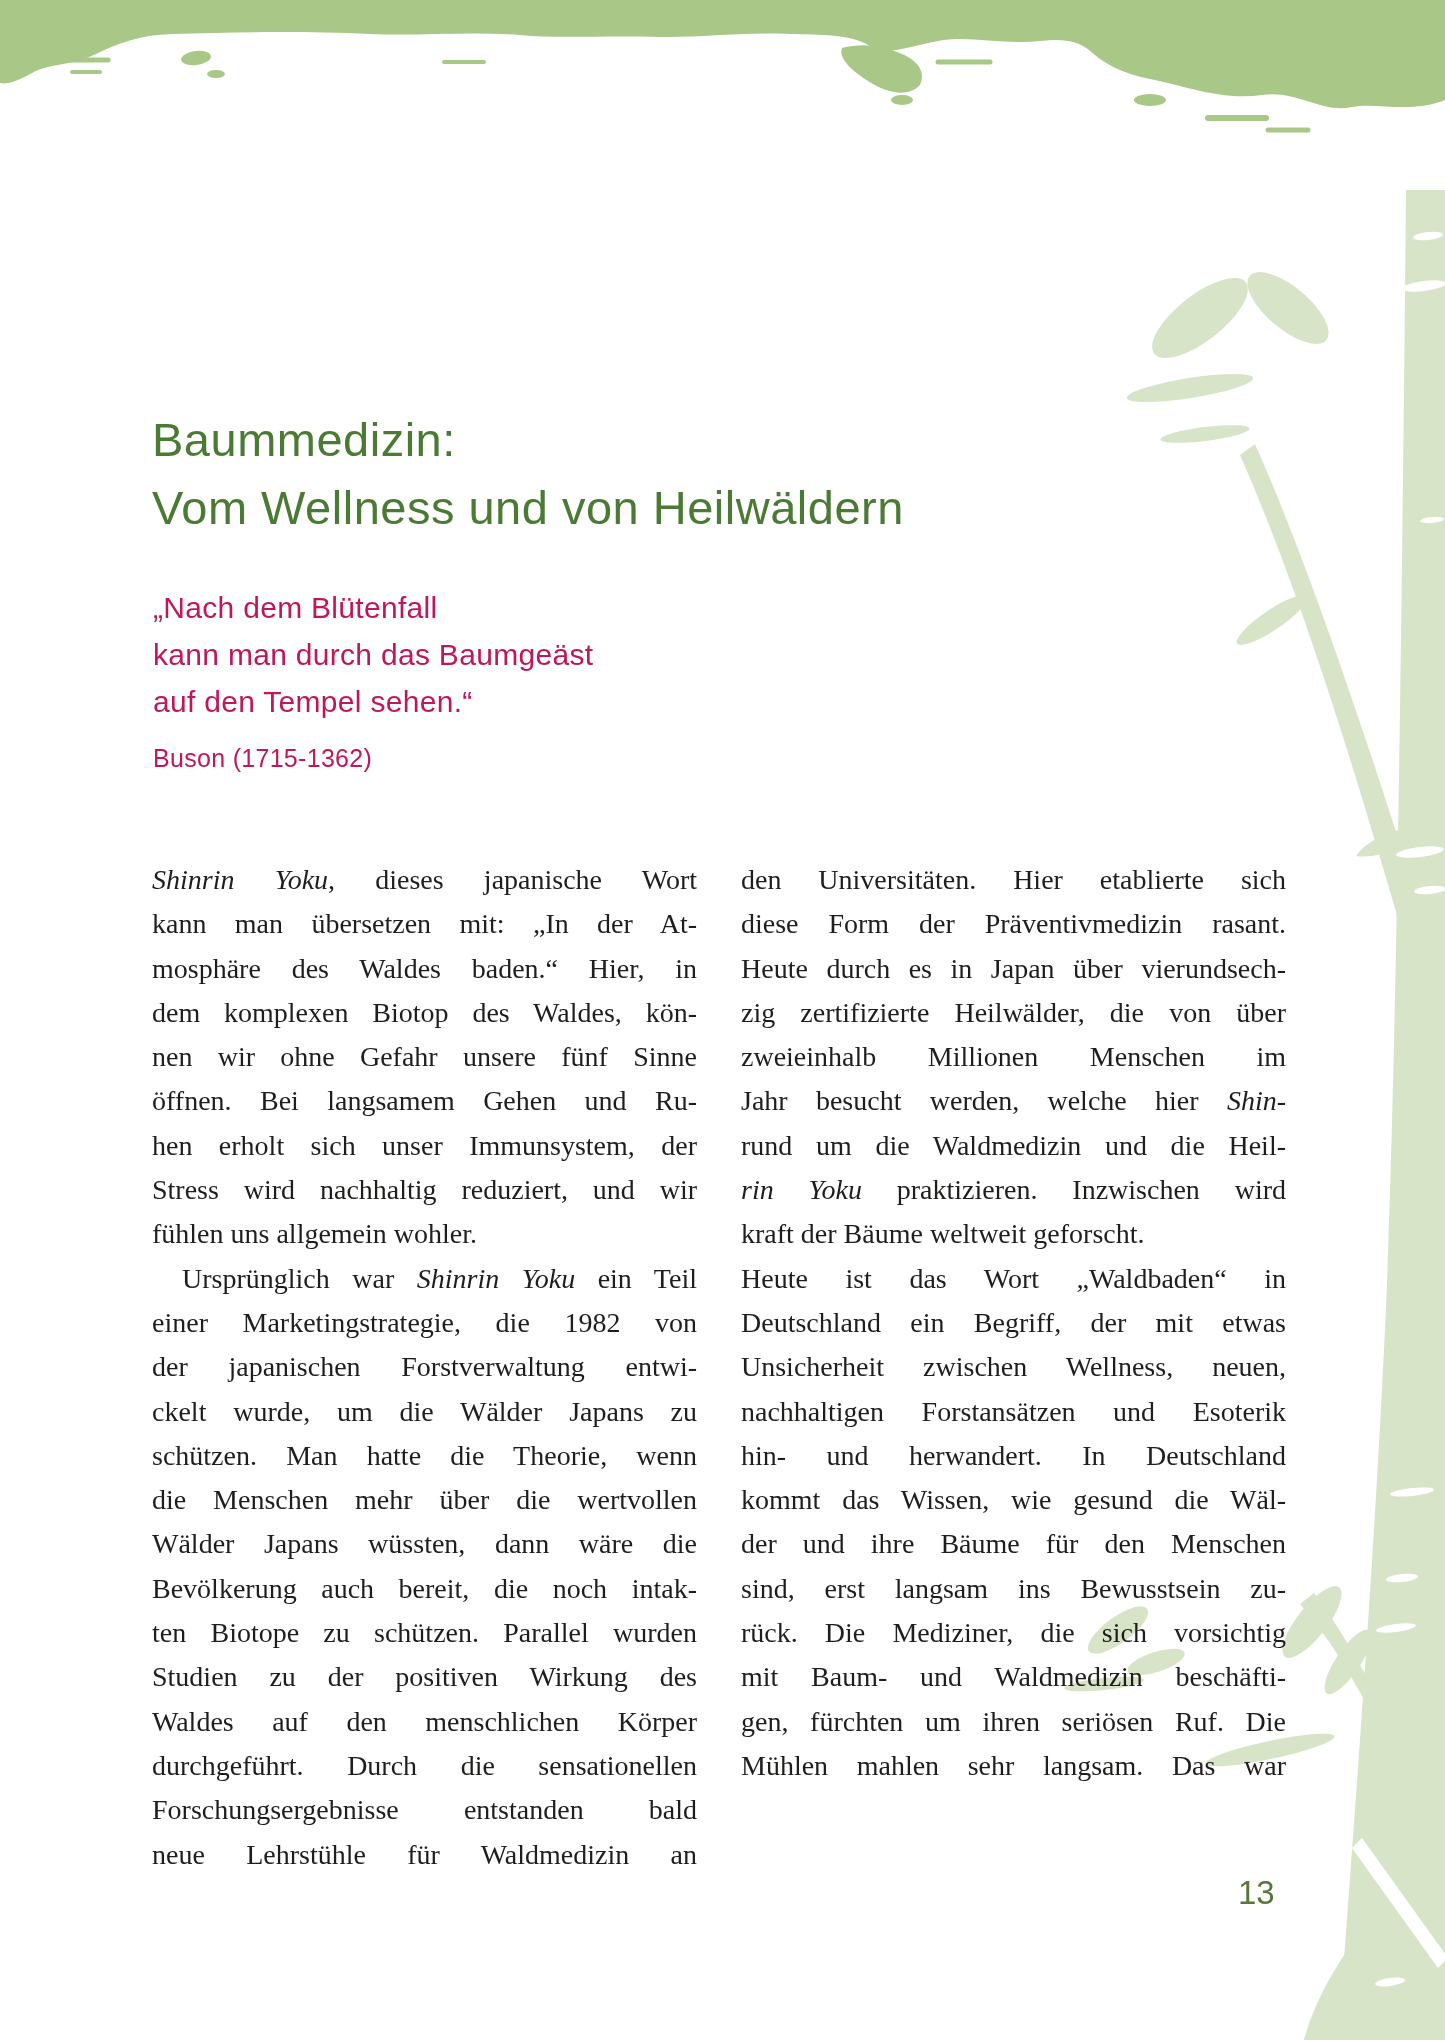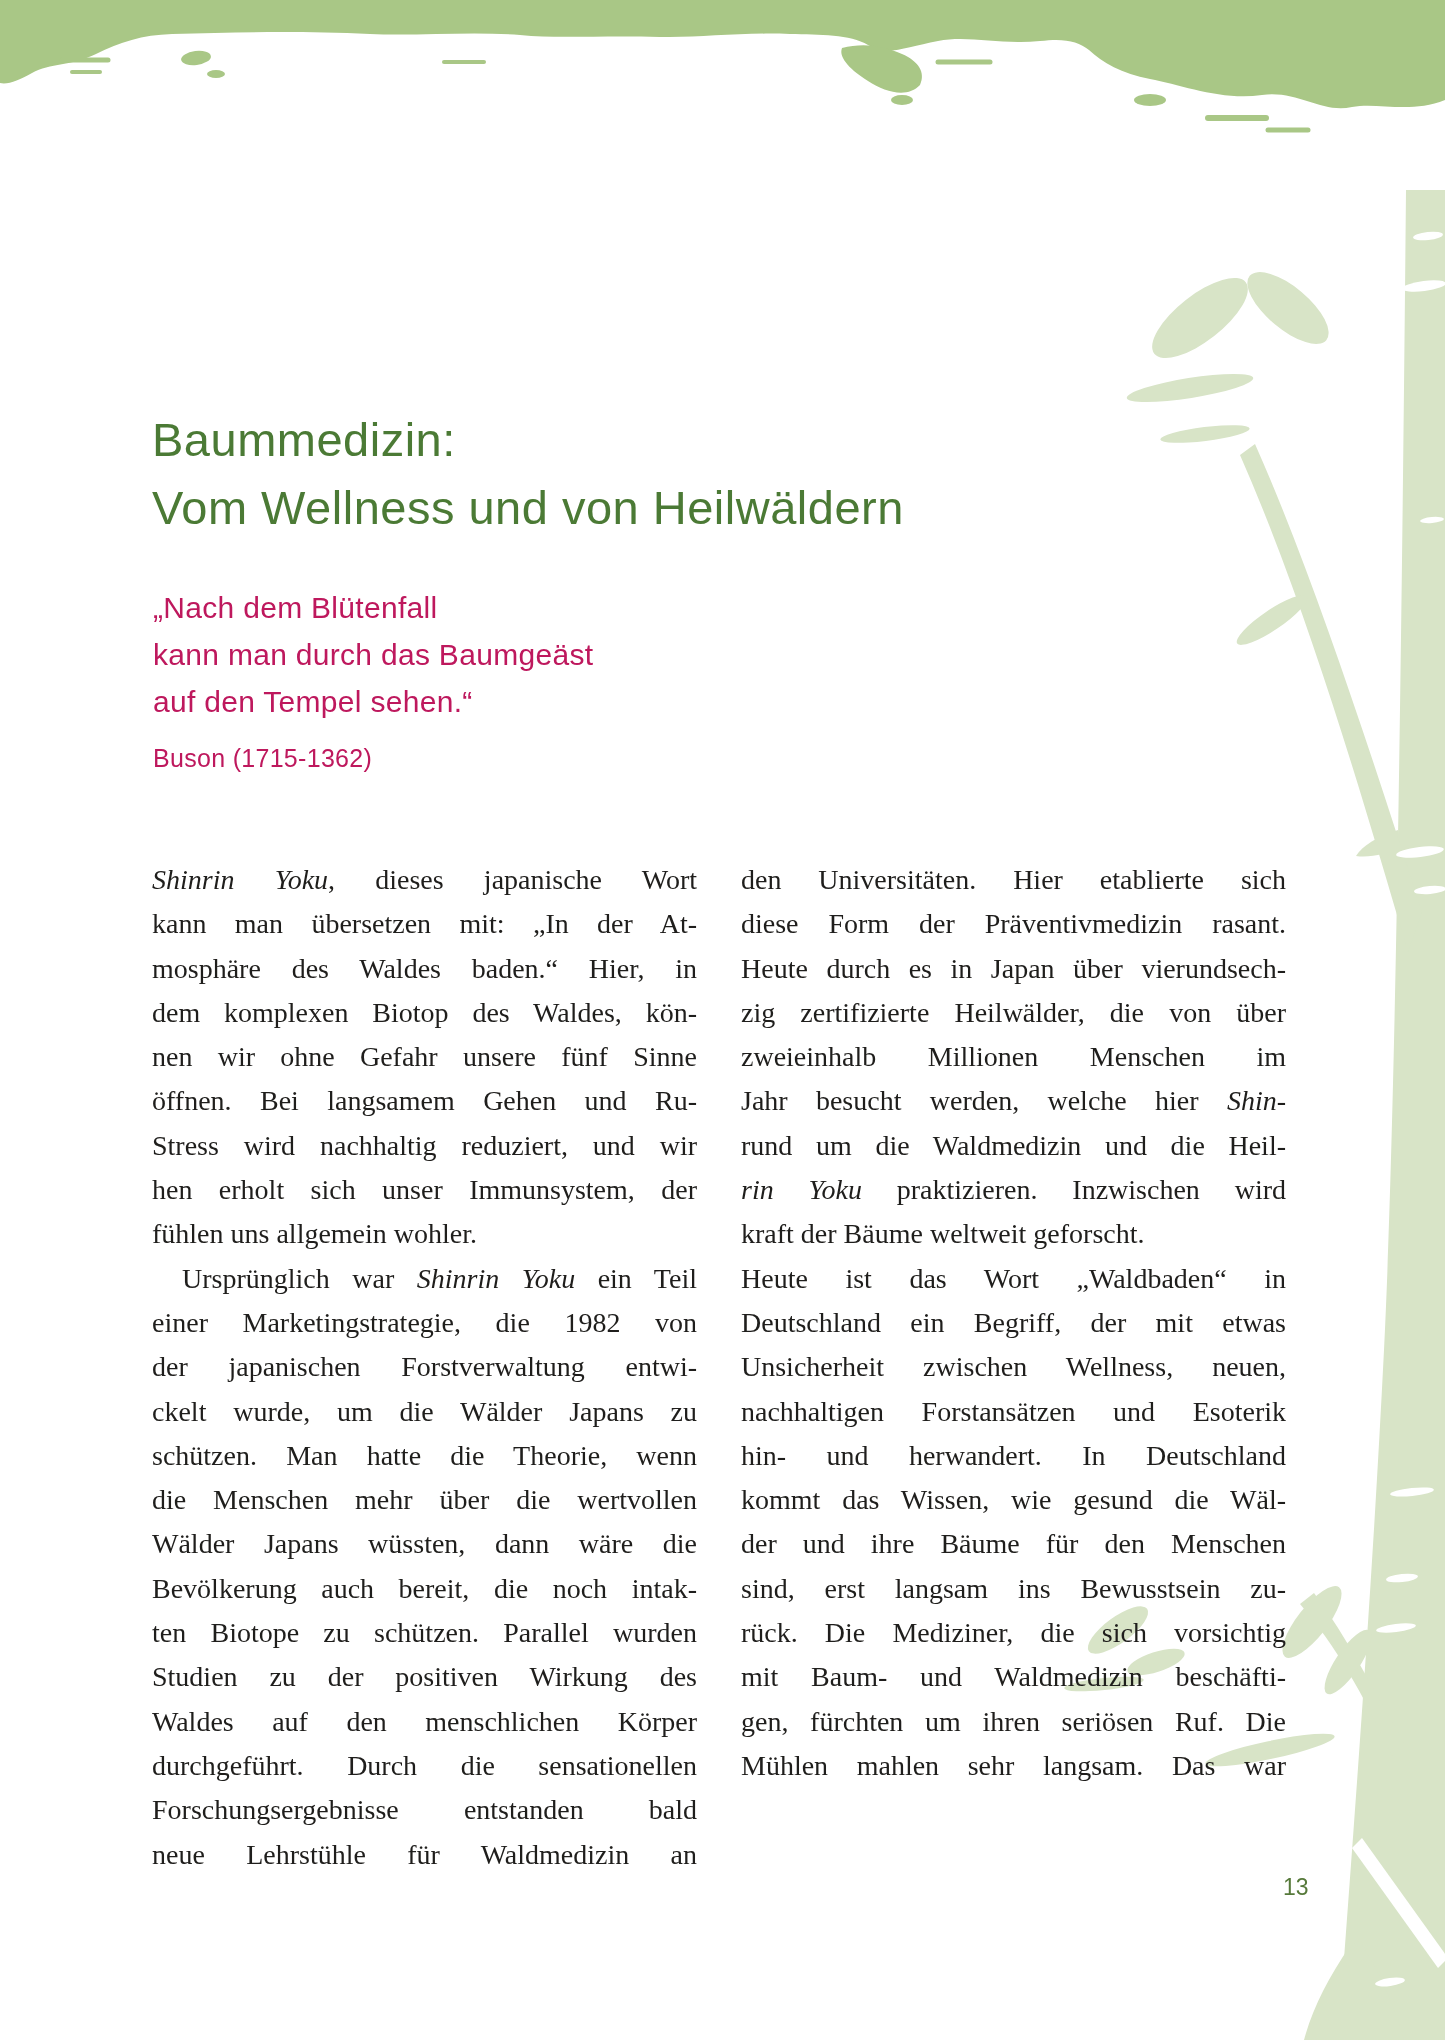--- a/index.html
+++ b/index.html
@@ -12,21 +12,21 @@
   .quote{position:absolute;left:153px;top:584px;font-size:30px;line-height:47px;
          color:#be185d;letter-spacing:.3px;}
   .quote .attr{font-size:25px;margin-top:10px;}
   .cols{position:absolute;left:152px;top:858px;display:flex;gap:44px;
         font-family:"Liberation Serif","DejaVu Serif",serif;font-size:28px;color:#1f1e1c;}
   .col{width:545px;}
   .line{line-height:44.3px;}
   .line.just{text-align:justify;text-align-last:justify;}
   .line.ind{text-indent:30px;}
   .it{font-style:italic;}
-  .pagenum{position:absolute;left:1283px;top:1874px;font-size:23px;color:#56793a;}
+  .pagenum{position:absolute;left:1238px;top:1874px;font-size:33px;color:#56793a;}
 </style>
 </head>
 <body>
 
 <div class="page">
 
   <svg class="band" viewBox="0 0 1445 150" xmlns="http://www.w3.org/2000/svg">
     <path fill="#a9c786" d="M0,0 H1445 V100 C1410,114 1378,102 1352,107
       C1322,114 1298,90 1262,95 C1222,101 1182,85 1150,79 C1122,74 1102,62 1089,50
       C1078,41 1064,38 1040,41 C1002,45 968,35 938,41 C906,47 886,57 868,45
@@ -106,22 +106,22 @@
   </div>
 
   <div class="cols">
     <div class="col">
         <div class="line just"><span class="it">Shinrin Yoku</span><span>, dieses japanische Wort</span></div>
         <div class="line just"><span>kann man übersetzen mit: „In der At-</span></div>
         <div class="line just"><span>mosphäre des Waldes baden.“ Hier, in</span></div>
         <div class="line just"><span>dem komplexen Biotop des Waldes, kön-</span></div>
         <div class="line just"><span>nen wir ohne Gefahr unsere fünf Sinne</span></div>
         <div class="line just"><span>öffnen. Bei langsamem Gehen und Ru-</span></div>
+        <div class="line just"><span>hen erholt sich unser Immunsystem, der</span></div>
         <div class="line just"><span>Stress wird nachhaltig reduziert, und wir</span></div>
-        <div class="line just"><span>hen erholt sich unser Immunsystem, der</span></div>
         <div class="line"><span>fühlen uns allgemein wohler.</span></div>
         <div class="line just ind"><span>Ursprünglich war </span><span class="it">Shinrin Yoku</span><span> ein Teil</span></div>
         <div class="line just"><span>einer Marketingstrategie, die 1982 von</span></div>
         <div class="line just"><span>der japanischen Forstverwaltung entwi-</span></div>
         <div class="line just"><span>ckelt wurde, um die Wälder Japans zu</span></div>
         <div class="line just"><span>schützen. Man hatte die Theorie, wenn</span></div>
         <div class="line just"><span>die Menschen mehr über die wertvollen</span></div>
         <div class="line just"><span>Wälder Japans wüssten, dann wäre die</span></div>
         <div class="line just"><span>Bevölkerung auch bereit, die noch intak-</span></div>
         <div class="line just"><span>ten Biotope zu schützen. Parallel wurden</span></div>

